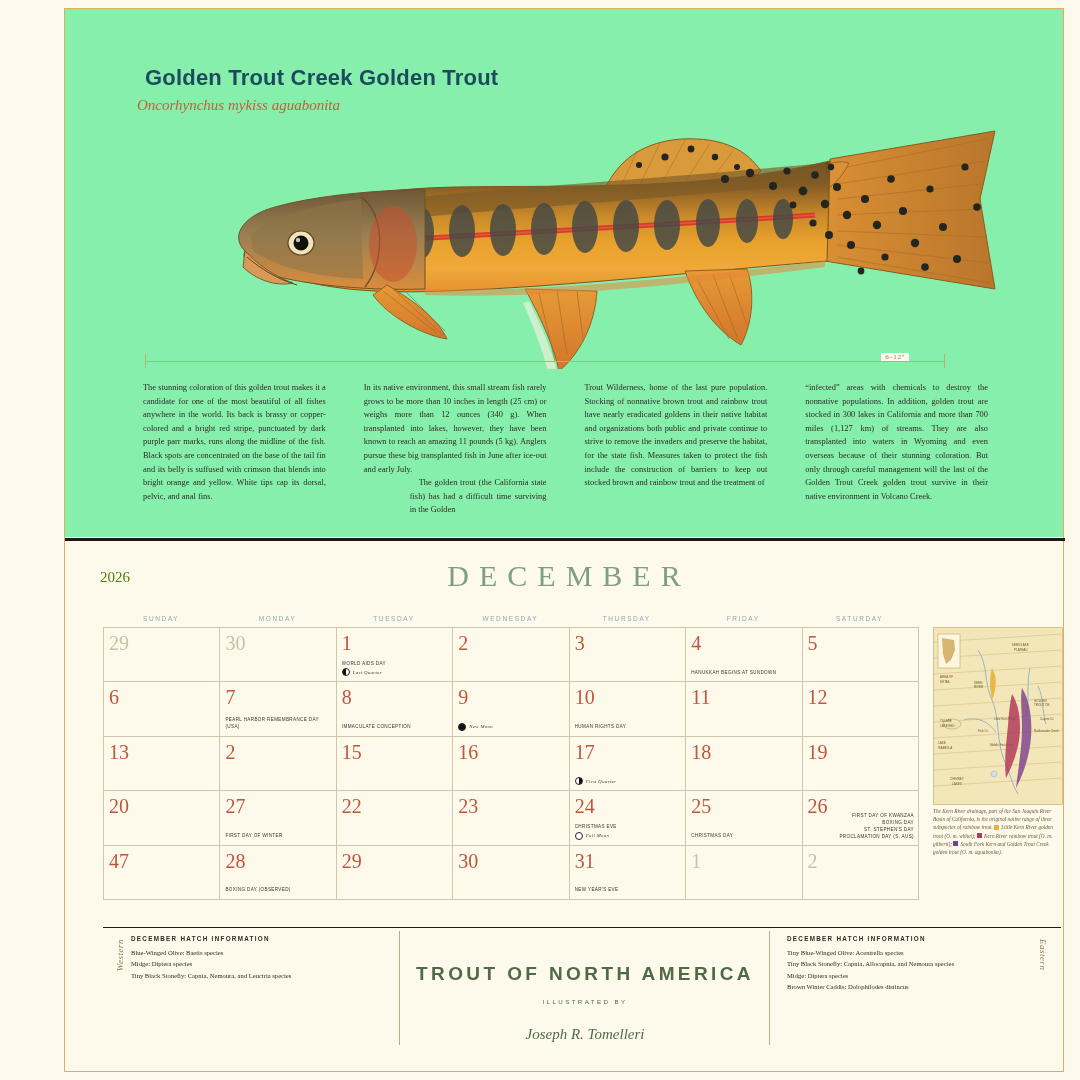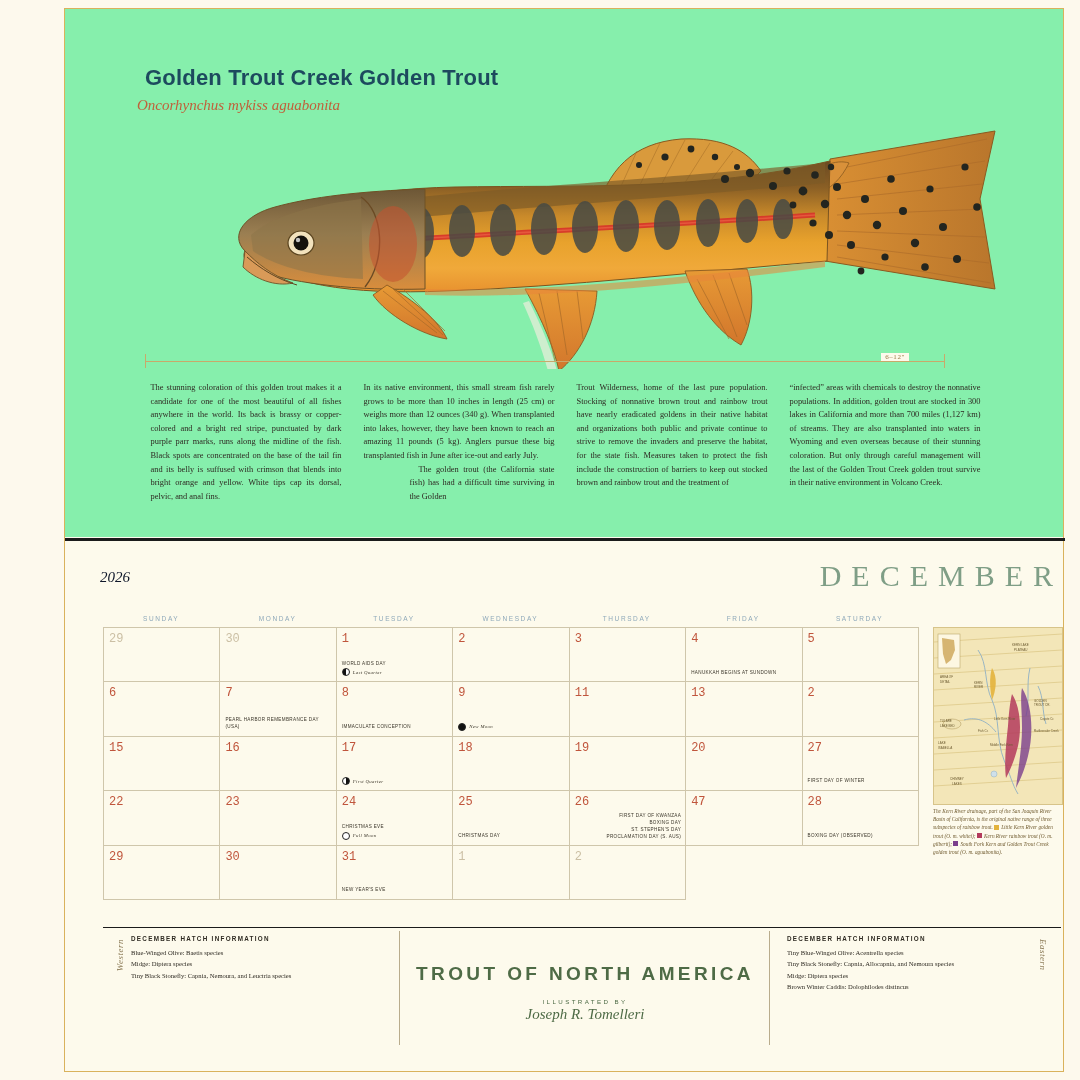--- a/index.html
+++ b/index.html
@@ -10,36 +10,36 @@
   .top-panel{position:absolute;left:65px;top:9px;width:998px;height:528px;background:#86efac;overflow:hidden;}
   .fish-title{position:absolute;left:80px;top:56px;font-family:"Liberation Sans",sans-serif;font-size:22px;font-weight:600;color:#1d4a5e;letter-spacing:.2px;}
   .fish-sci{position:absolute;left:72px;top:88px;font-family:"Liberation Serif",serif;font-style:italic;font-size:15px;color:#c0603a;}
   .fish-wrap{position:absolute;left:60px;top:30px;width:880px;height:330px;}
   .scale-line{position:absolute;left:80px;top:345px;width:800px;height:14px;}
   .scale-line .bar{position:absolute;left:0;top:7px;width:100%;height:1px;background:#c9a96a;}
   .scale-line .tick-l,.scale-line .tick-r{position:absolute;top:0;width:1px;height:14px;background:#c9a96a;}
   .scale-line .tick-l{left:0;}
   .scale-line .tick-r{right:0;}
   .scale-label{position:absolute;right:36px;top:-1px;font-size:7px;color:#9a7a45;letter-spacing:.6px;background:#fdfaec;padding:0 4px;}
-  .columns{position:absolute;left:78px;top:372px;width:845px;display:flex;gap:22px;justify-content:center;}
+  .columns{position:absolute;left:78px;top:372px;width:845px;display:flex;gap:38px;justify-content:center;}
   .col{width:191px;font-size:8.4px;line-height:1.62;color:#2e2a22;text-align:justify;font-family:"Liberation Serif",serif;}
   .col p{margin:0;}
   .col p.indent{text-indent:9px;margin-left:46px;}
   
   .divider{position:absolute;left:65px;top:538px;width:1000px;height:3px;background:#1b1b1b;}
   
   .cal-panel{position:absolute;left:65px;top:541px;width:998px;height:530px;background:#fdfaec;}
-  .year{position:absolute;left:35px;top:28px;font-style:italic;font-size:15px;color:#0f172a;text-align:center;}
-  .month{position:absolute;left:0;right:0;top:18px;text-align:right;font-family:"Liberation Serif",serif;font-size:30px;letter-spacing:10px;color:#7f9e86;}
+  .year{position:absolute;left:35px;top:28px;font-size:15px;color:#4d7c0f;text-align:center;}
+  .month{position:absolute;left:0;right:0;top:18px;text-align:center;font-family:"Liberation Serif",serif;font-size:30px;letter-spacing:10px;color:#7f9e86;}
   .month-inner{display:inline-block;padding-left:10px;}
   .dow{position:absolute;left:38px;top:74px;width:815px;display:flex;}
   .dow div{width:116.4px;text-align:center;font-size:6.5px;letter-spacing:1.6px;color:#8fa9ba;font-family:"Liberation Sans",sans-serif;}
   .grid{position:absolute;left:38px;top:86px;width:815px;height:272px;border-top:1px solid #cfc6ab;border-left:1px solid #cfc6ab;display:grid;grid-template-columns:repeat(7,1fr);grid-template-rows:repeat(5,1fr);}
   .cell{border-right:1px solid #cfc6ab;border-bottom:1px solid #cfc6ab;position:relative;padding:4px 5px;}
-  .dnum{font-size:12px;color:#c0553c;font-family:Liberation Mono, monospace;}
+  .dnum{font-size:20px;color:#c0553c;font-family:Liberation Serif, serif;}
   .dnum.muted{color:#cbbfa4;}
   .ev{position:absolute;left:5px;right:4px;bottom:5px;font-size:4.6px;line-height:1.5;color:#3a3529;letter-spacing:.35px;text-transform:uppercase;font-family:"Liberation Sans",sans-serif;}
   .ev .moon{display:flex;align-items:center;gap:3px;margin-top:1px;text-transform:none;font-size:4.8px;font-style:italic;font-family:"Liberation Serif",serif;}
   .mglyph{width:6px;height:6px;border-radius:50%;border:.7px solid #222;display:inline-block;flex:0 0 auto;}
   .mglyph.new{background:#111;}
   .mglyph.full{background:#fff;}
   .mglyph.last{background:linear-gradient(90deg,#111 50%,#fff 50%);}
   .mglyph.first{background:linear-gradient(90deg,#fff 50%,#111 50%);}
   .ev-top{position:absolute;left:5px;right:4px;top:22px;font-size:4.6px;line-height:1.5;color:#3a3529;letter-spacing:.35px;text-transform:uppercase;text-align:right;font-family:"Liberation Sans",sans-serif;}
   .map-box{position:absolute;left:868px;top:86px;width:128px;height:176px;background:#f2e3b4;border:1px solid #d7c48a;overflow:hidden;}
@@ -55,21 +55,21 @@
   .hatch div.row{font-size:6.6px;line-height:1.72;color:#2e2a22;}
   .sideword{position:absolute;top:12px;font-style:italic;font-size:9px;color:#8b7a56;writing-mode:vertical-rl;letter-spacing:.5px;}
   .sideword.l{left:12px;transform:rotate(180deg);}
   .sideword.r{left:935px;}
   .vline{position:absolute;top:4px;width:1px;height:114px;background:#b9ac8c;}
   .vline.l{left:296px;}
   .vline.r{left:666px;}
   .brand{position:absolute;left:297px;width:370px;top:36px;text-align:center;}
   .brand .t{font-family:"Liberation Sans",sans-serif;font-size:19px;letter-spacing:3.4px;color:#4e6b46;font-weight:700;}
   .brand .by{margin-top:13px;font-size:6.2px;letter-spacing:2.4px;color:#4e6b46;font-family:"Liberation Sans",sans-serif;}
-  .brand .who{margin-top:1px;font-size:15px;font-style:italic;color:#4e6b46;font-family:"Liberation Serif",serif;}
+  .brand .who{margin-top:21px;font-size:15px;font-style:italic;color:#4e6b46;font-family:"Liberation Serif",serif;}
 </style>
 </head>
 <body>
 
 <div class="page">
   <div class="border-frame"></div>
 
   <div class="top-panel">
 
     <div class="fish-wrap">
@@ -310,21 +310,30 @@
         <div class="cell">
           <div class="dnum">9</div>
           <div class="ev">
             <div class="moon">
               <span class="mglyph new"></span>
               <span>New Moon</span>
             </div>
           </div>
         </div>
         <div class="cell">
+          <div class="dnum">10</div>
+          <div class="ev">
+            <div>HUMAN RIGHTS DAY</div>
+          </div>
+        </div>
+        <div class="cell">
           <div class="dnum">11</div>
+        </div>
+        <div class="cell">
+          <div class="dnum">12</div>
         </div>
         <div class="cell">
           <div class="dnum">13</div>
         </div>
         <div class="cell">
           <div class="dnum">2</div>
         </div>
         <div class="cell">
           <div class="dnum">15</div>
         </div>

